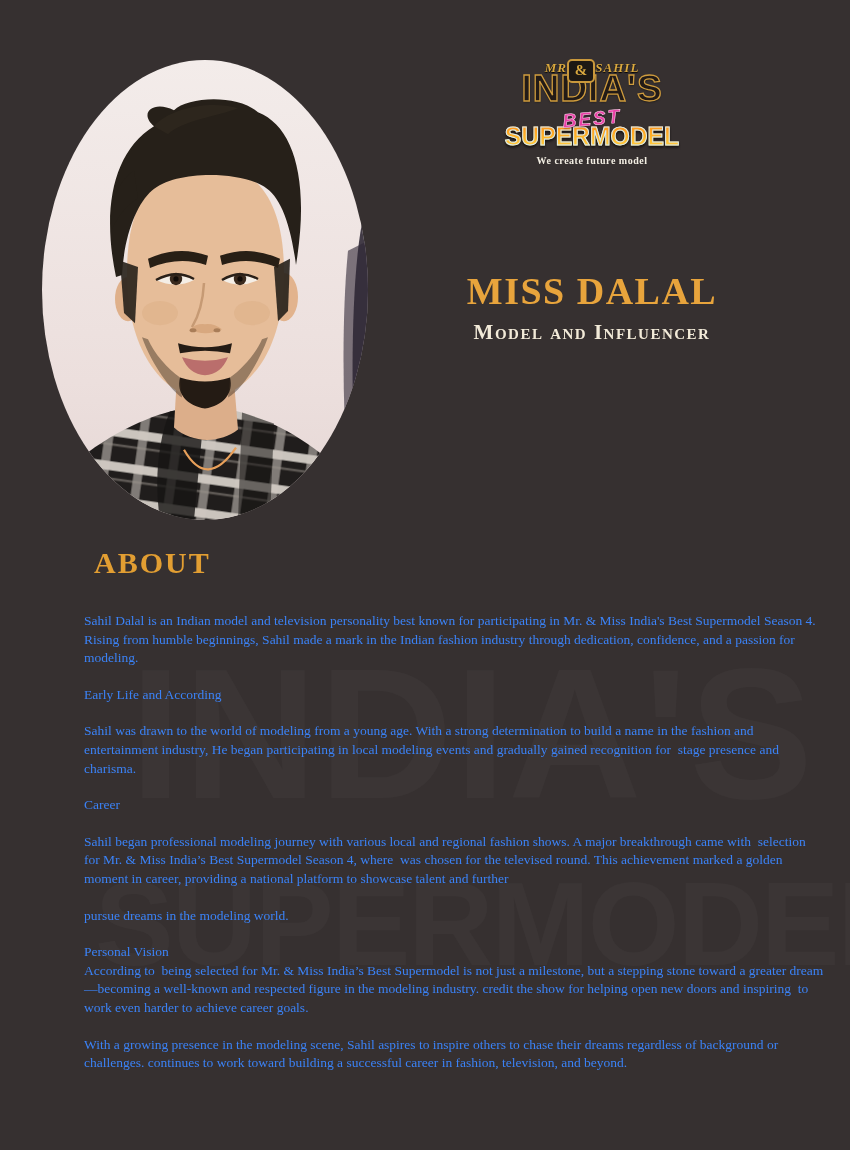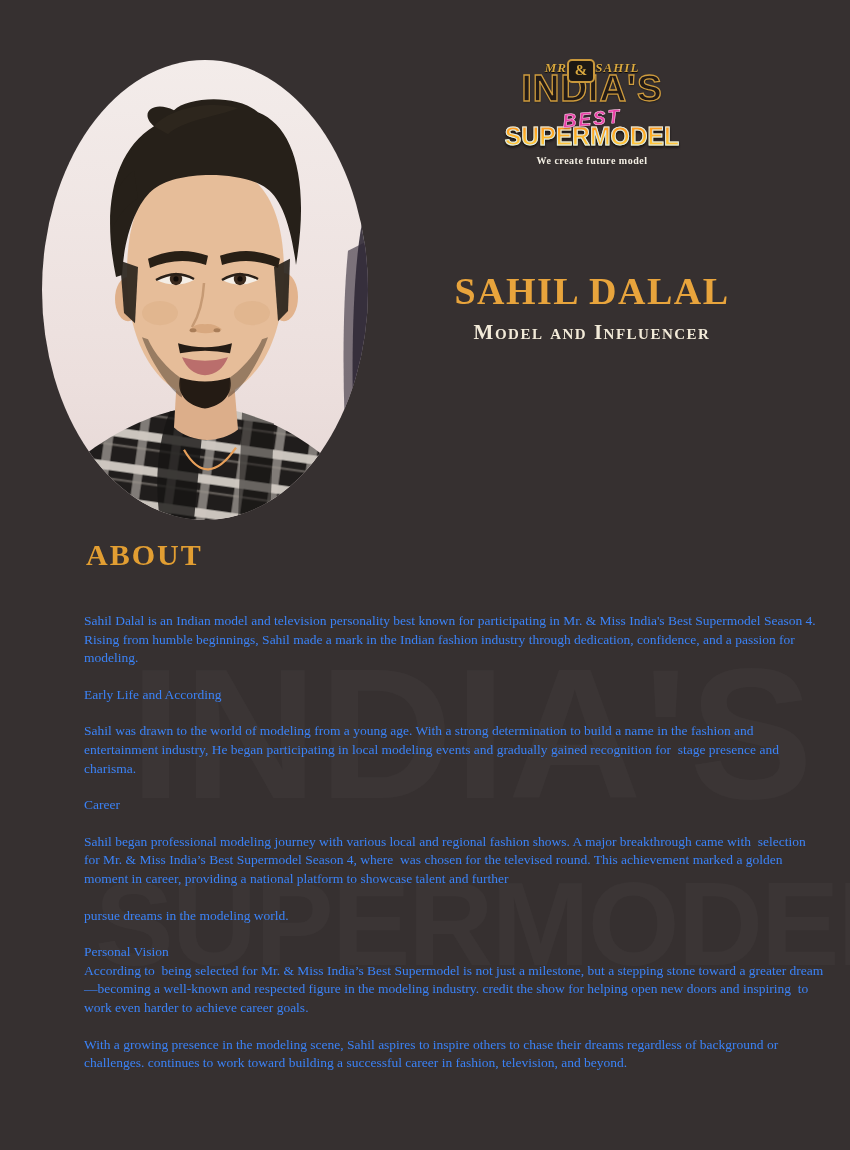--- a/index.html
+++ b/index.html
@@ -59,21 +59,21 @@
   
   .title{
     position:absolute;left:402px;top:268px;width:380px;margin:0;text-align:center;
     font-size:38px;line-height:46px;font-weight:bold;letter-spacing:1.5px;
     color:#e8a43c;font-family:"Liberation Serif",serif;}
   .subtitle{
     position:absolute;left:402px;top:320px;width:380px;text-align:center;
     font-variant:small-caps;font-weight:700;font-size:21px;letter-spacing:1.5px;
     color:#f2ead8;}
   .about-heading{
-    position:absolute;left:86px;top:538px;margin:0;
+    position:absolute;left:86px;top:538px;margin:8px;
     font-size:30px;font-weight:bold;letter-spacing:2px;color:#e29e32;
     font-family:"Liberation Serif",serif;}
 
   
   .about-body{
     position:absolute;left:84px;top:612px;width:740px;
     font-size:13.5px;line-height:18.6px;color:#3b82f6;}
   .about-body .block{margin:0 0 18px 0;white-space:pre-wrap;}
   .about-body .block:nth-child(7){margin-bottom:0;} 
   .about-body .block:last-child{margin-bottom:0;}
@@ -161,21 +161,21 @@
       <span class="logo-mr">MR</span>
       <span class="logo-amp">&amp;</span>
       <span class="logo-miss">SAHIL</span>
     </div>
     <div class="logo-indias">INDIA'S</div>
     <div class="logo-best">BEST</div>
     <div class="logo-supermodel">SUPERMODEL</div>
     <div class="logo-tagline">We create future model</div>
   </div>
 
-  <h1 class="title">SAHIL DALAL</h1>
+  <h1 class="title">MISS DALAL</h1>
   <div class="subtitle">Model and Influencer</div>
 
   <h2 class="about-heading">ABOUT</h2>
   <div class="about-body">
       <div class="block paragraph">Sahil Dalal is an Indian model and television personality best known for participating in Mr. &amp; Miss India's Best Supermodel Season 4. Rising from humble beginnings, Sahil made a mark in the Indian fashion industry through dedication, confidence, and a passion for modeling.</div>
       <div class="block heading">Early Life and According</div>
       <div class="block paragraph">Sahil was drawn to the world of modeling from a young age. With a strong determination to build a name in the fashion and entertainment industry, He began participating in local modeling events and gradually gained recognition for  stage presence and charisma.</div>
       <div class="block heading">Career</div>
       <div class="block paragraph">Sahil began professional modeling journey with various local and regional fashion shows. A major breakthrough came with  selection for Mr. &amp; Miss India’s Best Supermodel Season 4, where  was chosen for the televised round. This achievement marked a golden moment in career, providing a national platform to showcase talent and further</div>
       <div class="block paragraph">pursue dreams in the modeling world.</div>

